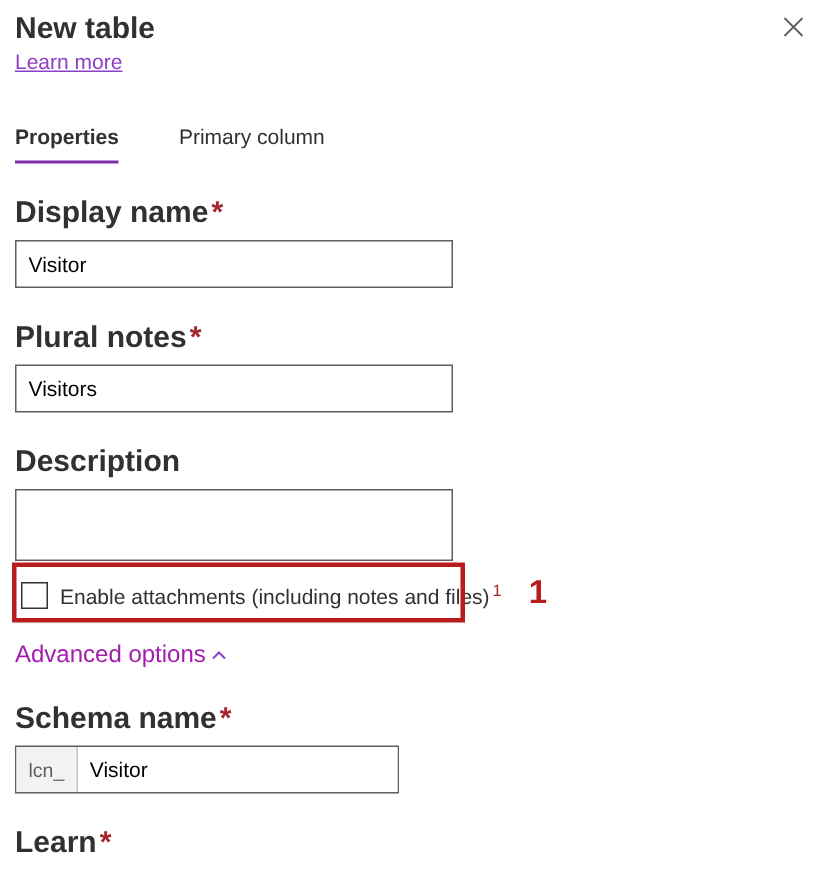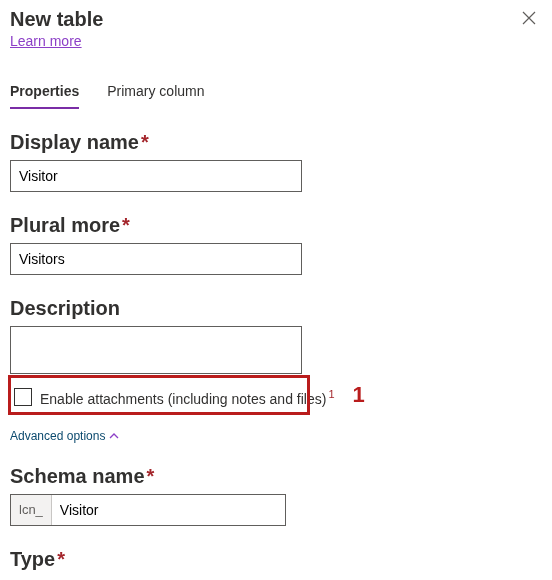--- a/index.html
+++ b/index.html
@@ -35,21 +35,21 @@
   }
   .learn-link {
     display: inline-block;
     color: #8c3fc7;
     text-decoration: underline;
     margin-top: 2px;
     cursor: pointer;
   }
   .tabs {
     display: flex;
-    gap: 28px;
+    gap: 40px;
     margin-top: 28px;
     border-bottom: 0 solid transparent;
   }
   .tab {
     padding: 6px 0 8px 0;
     font-size: 14px;
     color: #323130;
     cursor: pointer;
     border-bottom: 2px solid transparent;
   }
@@ -80,21 +80,21 @@
     height: 48px;
     border: 1px solid #605e5c;
     padding: 4px 8px;
     font-size: 14px;
     font-family: inherit;
     resize: none;
     outline: none;
   }
   .prefix-wrap {
     display: flex;
-    width: 276px;
+    width: 256px;
     border: 1px solid #605e5c;
     height: 32px;
     align-items: stretch;
   }
   .prefix {
     background: #f3f2f1;
     color: #605e5c;
     padding: 0 8px;
     display: flex;
     align-items: center;
@@ -133,22 +133,22 @@
     left: -2px; top: -2px;
     pointer-events: none;
   }
   .callout-num {
     color: #b91c1c;
     font-weight: 700;
     font-size: 22px;
     margin-left: 14px;
   }
   .adv-toggle {
-    color: #0c4a6e;
-    font-size: 12px;
+    color: #a21caf;
+    font-size: 16px;
     margin-top: 16px;
     cursor: pointer;
     display: inline-flex;
     align-items: center;
     gap: 4px;
   }
   .adv-chevron svg { display: block; }
   .checkbox-container { position: relative; display: inline-block; }
 </style>
 </head>
@@ -171,21 +171,21 @@
     <div class="tab active">Properties</div>
     <div class="tab">Primary column</div>
   </div>
 
   <div class="field-group">
     <label class="field-label"><span>Display name</span><span class="req">*</span></label>
     <input class="text-input" type="text" value="Visitor" style="">
   </div>
 
   <div class="field-group">
-    <label class="field-label"><span>Plural more</span><span class="req">*</span></label>
+    <label class="field-label"><span>Plural notes</span><span class="req">*</span></label>
     <input class="text-input" type="text" value="Visitors" style="">
   </div>
 
   <div class="field-group">
     <label class="field-label">Description</label>
     <textarea class="textarea" style=""></textarea>
   </div>
 
   <div style="display:flex;align-items:center;">
     <div class="checkbox-container">
@@ -209,16 +209,16 @@
 
   <div class="field-group">
     <label class="field-label"><span>Schema name</span><span class="req">*</span></label>
     <div class="prefix-wrap">
       <div class="prefix">lcn_</div>
       <input class="prefix-input" type="text" value="Visitor" style="">
     </div>
   </div>
 
   <div class="field-group">
-    <label class="field-label"><span>Type</span><span class="req">*</span></label>
+    <label class="field-label"><span>Learn</span><span class="req">*</span></label>
 
   </div>
 </div>
 
 </body></html>

